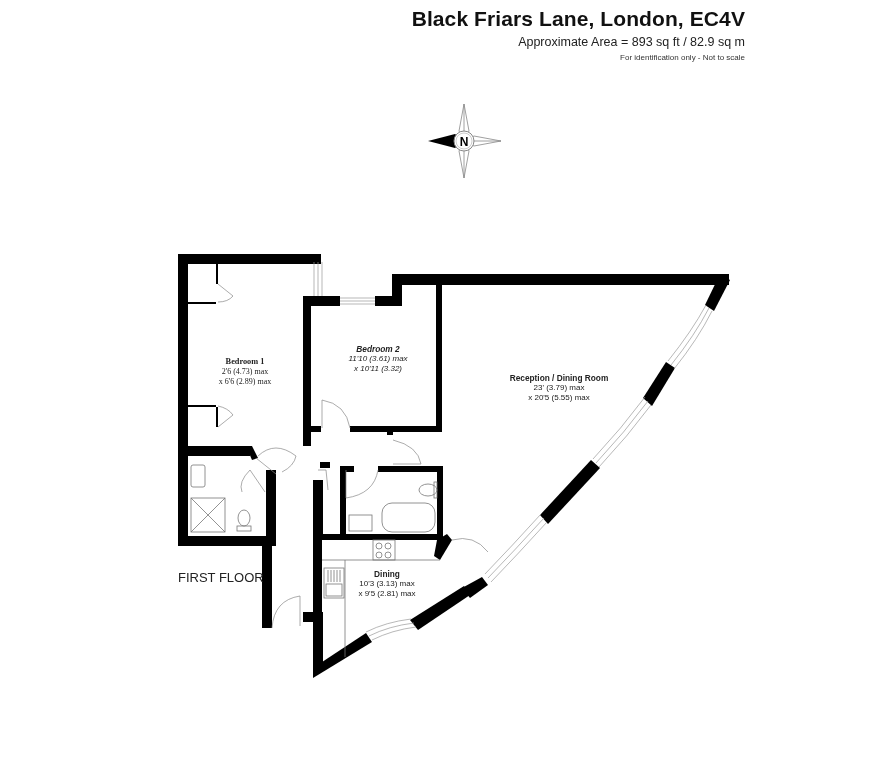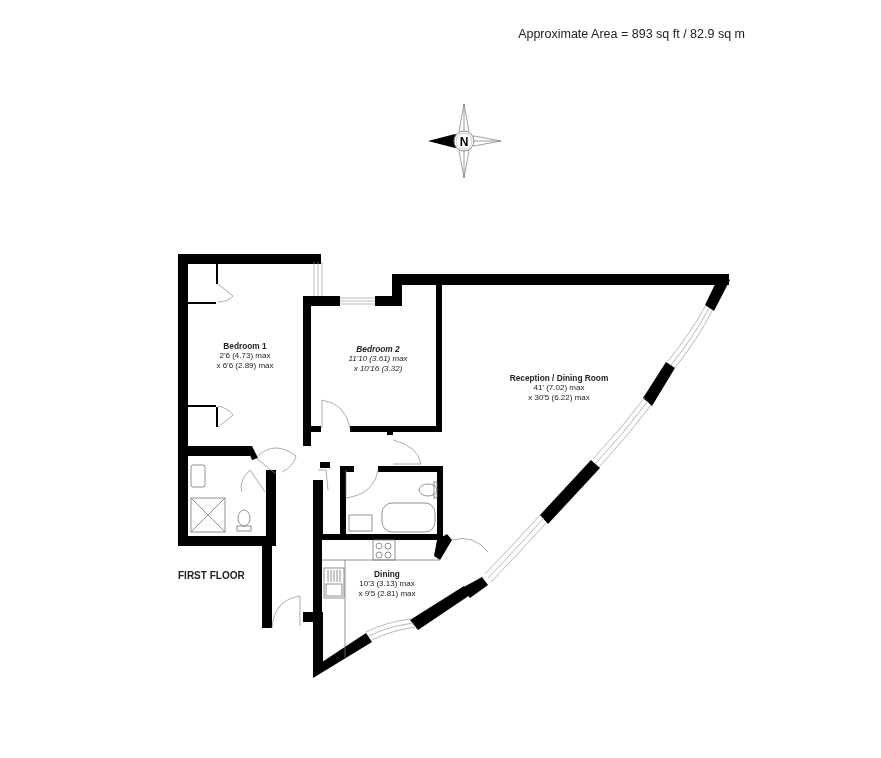--- a/index.html
+++ b/index.html
@@ -1,30 +1,32 @@
 <!DOCTYPE html>
 <html><head>
 <meta charset="utf-8">
 <style>
   html, body { margin:0; padding:0; background:#ffffff; }
   body { width:881px; height:758px; position:relative; overflow:hidden; font-family:"Liberation Sans", sans-serif; color:#111; }
   .header { position:absolute; right:136px; top:6px; text-align:right; }
   .title { font-size:21px; font-weight:bold; letter-spacing:0.1px; color:#111; line-height:26px; }
-  .area { font-size:12.5px; color:#222; margin-top:20px; line-height:16px; }
+  .area { font-size:12.5px; color:#222; margin-top:2px; line-height:16px; }
   .disclaimer { font-size:8px; color:#333; margin-top:2px; line-height:11px; }
   .plan { position:absolute; left:0; top:0; }
   .room-label { position:absolute; text-align:center; font-size:8px; line-height:10px; color:#222; transform:translateX(-50%); white-space:nowrap; }
   .room-label .name { font-weight:bold; font-size:8.3px; }
-  .floor-label { position:absolute; left:178px; top:570px; font-size:10px; font-weight:bold; color:#222; }
+  .floor-label { position:absolute; left:178px; top:570px; font-size:13px; font-weight:normal; color:#222; }
 </style>
 </head>
 <body>
 
 <div class="header">
+  <div class="title">Black Friars Lane, London, EC4V</div>
   <div class="area">Approximate Area = 893 sq ft / 82.9 sq m</div>
+  <div class="disclaimer">For identification only - Not to scale</div>
 </div>
 
 <svg class="plan" width="881" height="758" viewBox="0 0 881 758">
 
   <g>
     <g stroke="#888" stroke-width="0.8" fill="none">
       <polygon points="464,104 469,131 464,141 459,131"></polygon>
       <polygon points="464,178 469,151 464,141 459,151"></polygon>
       <polygon points="501,141 474,146 464,141 474,136"></polygon>
       <line x1="464" y1="104" x2="464" y2="178"></line>
@@ -165,36 +167,36 @@
     <rect x="324" y="568" width="20" height="30"></rect>
     <line x1="328" y1="570" x2="328" y2="582"></line>
     <line x1="331" y1="570" x2="331" y2="582"></line>
     <line x1="334" y1="570" x2="334" y2="582"></line>
     <line x1="337" y1="570" x2="337" y2="582"></line>
     <line x1="340" y1="570" x2="340" y2="582"></line>
     <rect x="326" y="584" width="16" height="12"></rect>
   </g>
 </svg>
 
-<div class="room-label" style="left:245px; top:341px;">
+<div class="room-label" style="left:245px; top:357px;font-family:Liberation Serif, serif;">
   <div class="name">Bedroom 1</div>
   <div>2'6 (4.73) max</div>
   <div>x 6'6 (2.89) max</div>
 </div>
 
 <div class="room-label" style="left:378px; top:344px;font-style:italic;">
   <div class="name">Bedroom 2</div>
   <div>11'10 (3.61) max</div>
-  <div>x 10'16 (3.32)</div>
+  <div>x 10'11 (3.32)</div>
 </div>
 
 <div class="room-label" style="left:559px; top:373px;">
   <div class="name">Reception / Dining Room</div>
-  <div>41' (7.02) max</div>
-  <div>x 30'5 (6.22) max</div>
+  <div>23' (3.79) max</div>
+  <div>x 20'5 (5.55) max</div>
 </div>
 
 <div class="room-label" style="left:387px; top:569px;">
   <div class="name">Dining</div>
   <div>10'3 (3.13) max</div>
   <div>x 9'5 (2.81) max</div>
 </div>
 
 <div class="floor-label">FIRST FLOOR</div>
 

